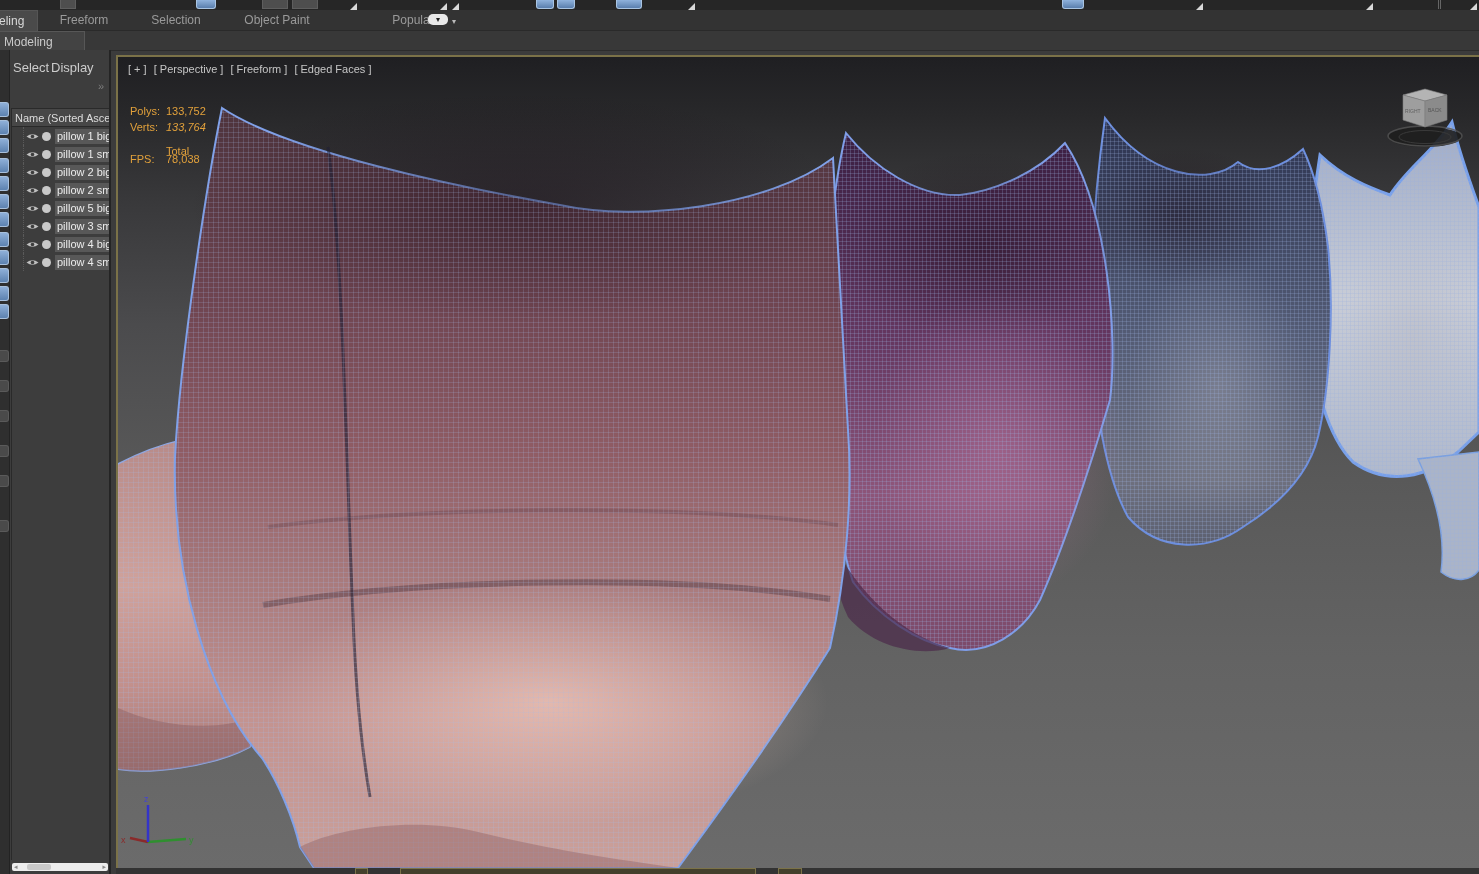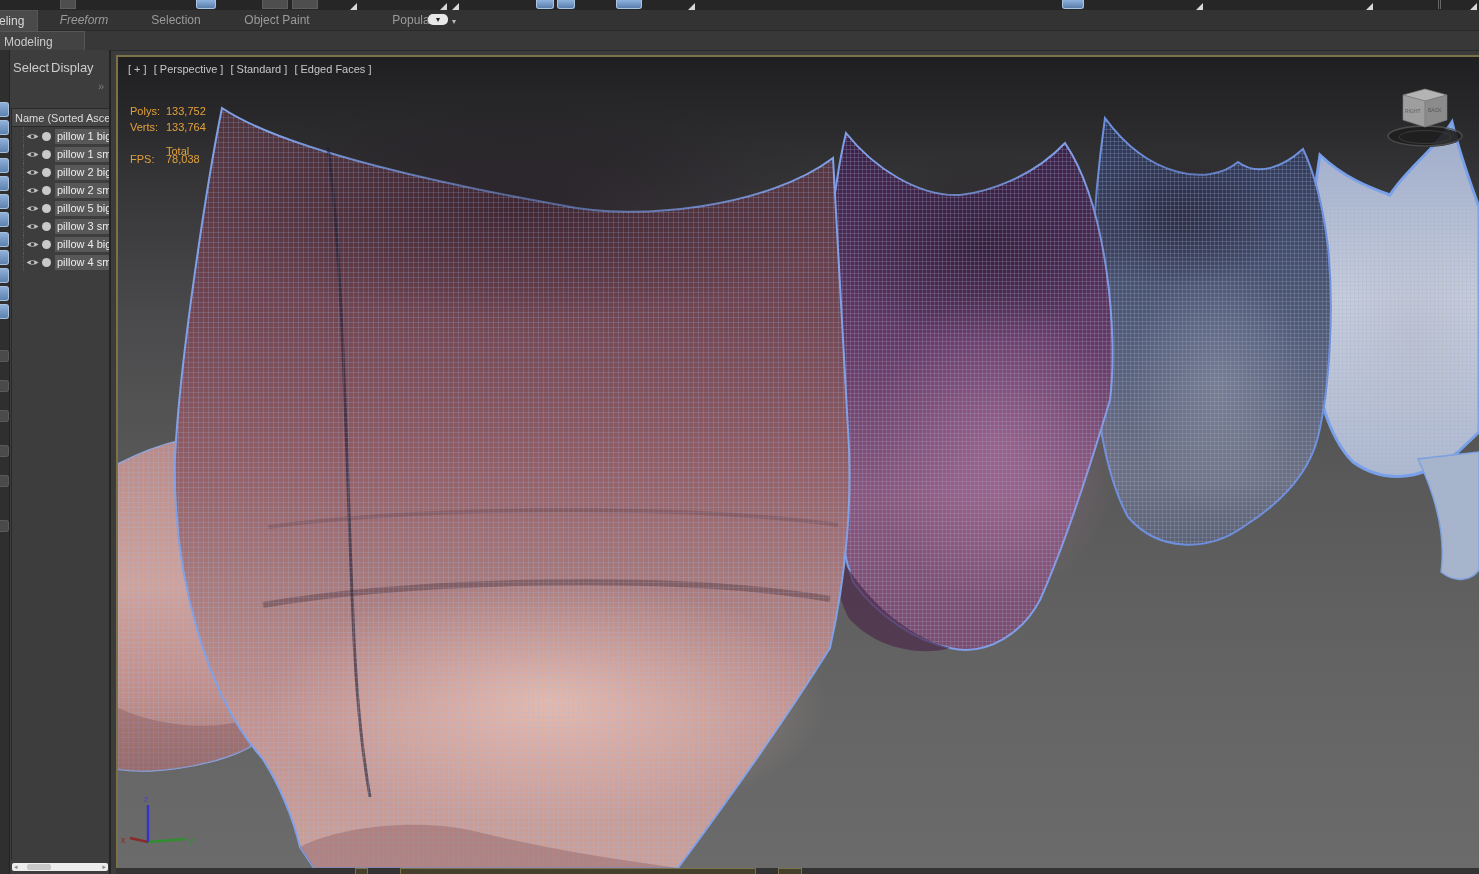--- a/index.html
+++ b/index.html
@@ -79,21 +79,21 @@
     <div class="frag tri" style="left:688px;"></div>
     <div class="frag blue" style="left:1062px;width:22px;"></div>
     <div class="frag tri" style="left:1196px;"></div>
     <div class="frag tri" style="left:1366px;"></div>
     <div class="frag sep" style="left:1438px;"></div>
     <div class="frag tri" style="left:1470px;"></div>
   </div>
 
   <div class="ribbon-tabs">
     <div class="rtab active" style="left:-38px;width:76px;">Modeling</div>
-    <div class="rtab" style="left:48px;width:72px;font-style:italic;">Freeform</div>
+    <div class="rtab" style="left:48px;width:72px;">Freeform</div>
     <div class="rtab" style="left:140px;width:72px;">Selection</div>
     <div class="rtab" style="left:233px;width:88px;">Object Paint</div>
     <div class="rtab" style="left:345px;width:62px;margin-left:40px;">Populate</div>
     <div class="rib-drop">▾</div>
     <div class="rib-drop-caret">▾</div>
   </div>
 
   <div class="ribbon-sub">
     <div class="subtab">Polygon Modeling</div>
   </div>
@@ -325,30 +325,30 @@
           <path d="M30,785 L30,748" stroke="#3434c8" stroke-width="2.5" fill="none"></path>
           <text x="3" y="786" font-size="9" fill="#8a2a2a">x</text>
           <text x="71" y="786" font-size="9" fill="#2f8f2f">y</text>
           <text x="26" y="745" font-size="9" fill="#4444d0">z</text>
         </g>
       </svg>
 
       <div class="vp-label">
         <span>[ + ]</span>
         <span>[ Perspective ]</span>
-        <span>[ Standard ]</span>
+        <span>[ Freeform ]</span>
         <span>[ Edged Faces ]</span>
       </div>
 
       <div class="stats">
         <span class="val" style="top:42px;margin-top:46px;">Total</span>
         <span class="lab" style="top:48px;">Polys:</span>
         <span class="val" style="top:48px;">133,752</span>
         <span class="lab" style="top:64px;">Verts:</span>
-        <span class="val" style="top:64px;">133,764</span>
+        <span class="val" style="top:64px;font-style:italic;">133,764</span>
         <span class="lab" style="top:96px;">FPS:</span>
         <span class="val" style="top:96px;">78,038</span>
       </div>
     </div>
   </div>
 
   <div class="bottom-bar">
     <div class="tfrag" style="left:239px;width:13px;"></div>
     <div class="tfrag" style="left:284px;width:356px;"></div>
     <div class="tfrag" style="left:662px;width:24px;"></div>

